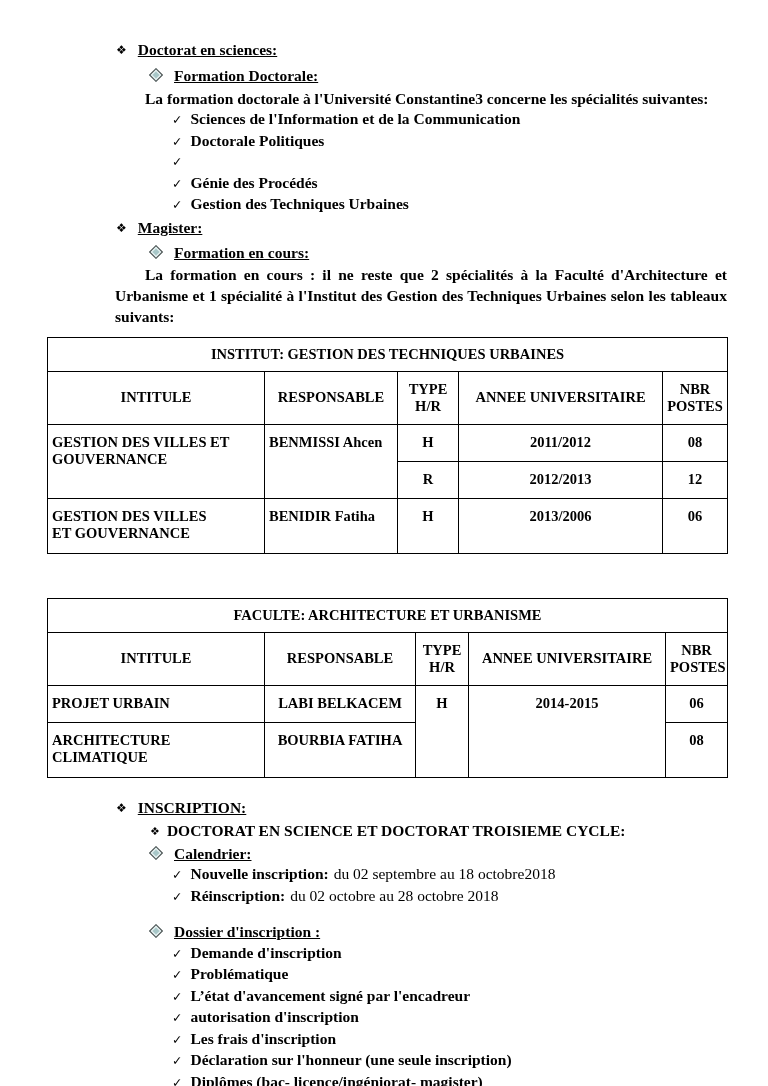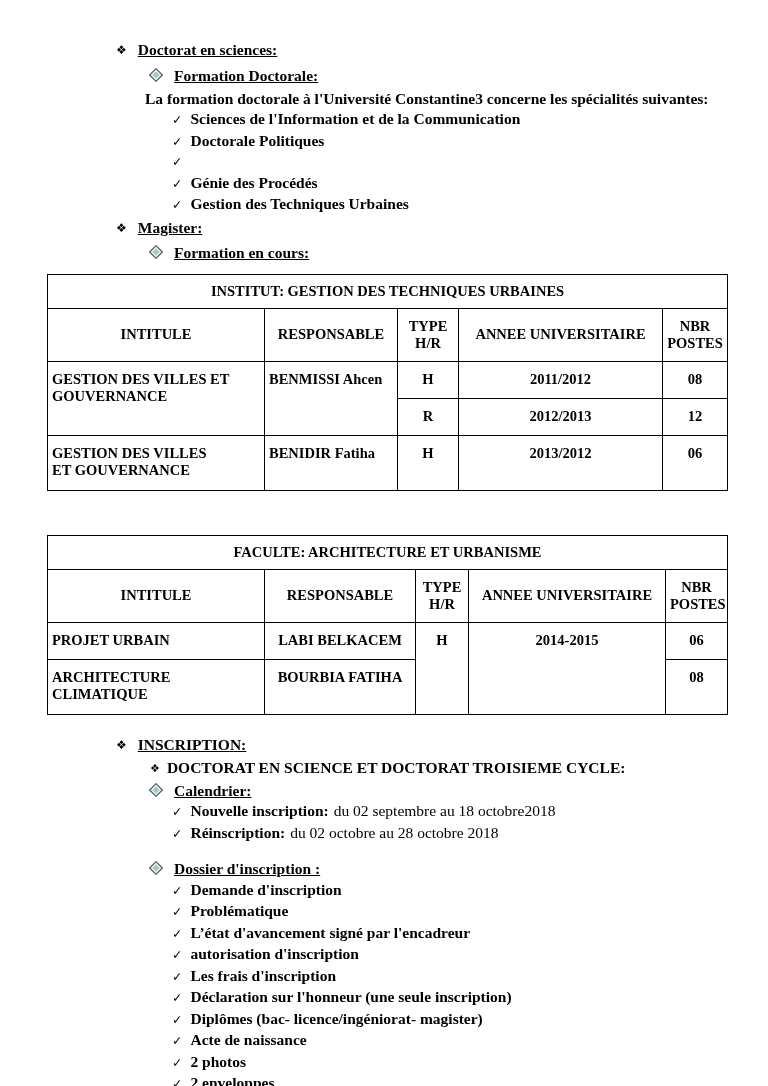--- a/index.html
+++ b/index.html
@@ -87,20 +87,21 @@
   </div>
 
   <div class="row ind1 mt2">
     <span class="b4">❖</span>
     <span class="hu">Magister:</span>
   </div>
   <div class="row ind2 mt4">
     <span class="tdi"></span>
     <span class="hu">Formation en cours:</span>
   </div>
+  <div class="para">La formation en cours : il ne reste que 2 spécialités à la Faculté d'Architecture et Urbanisme et 1 spécialité à l'Institut des Gestion des Techniques Urbaines selon les tableaux suivants:</div>
 
   <table class="doc mt10">
     <colgroup>
       <col style="width:217px">
         <col style="width:133px">
         <col style="width:61px">
       <col style="width:204px">
         <col style="width:65px">
     </colgroup>
     <tbody>
@@ -127,21 +128,21 @@
     <tr class="short">
       <td class="ctr">R</td>
       <td class="ctr">2012/2013</td>
       <td class="ctr">12</td>
     </tr>
     <tr class="tall">
       <td class="lft pre">GESTION DES VILLES
 ET GOUVERNANCE</td>
       <td class="lft">BENIDIR Fatiha</td>
       <td class="ctr">H</td>
-      <td class="ctr">2013/2012</td>
+      <td class="ctr">2013/2006</td>
       <td class="ctr">06</td>
     </tr>
   </tbody>
     </table>
 
   <table class="doc mt28">
     <colgroup>
       <col style="width:217px">
         <col style="width:151px">
         <col style="width:53px">

